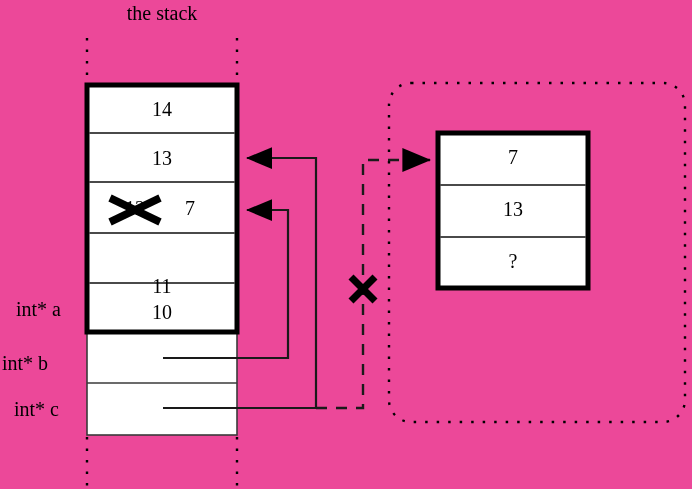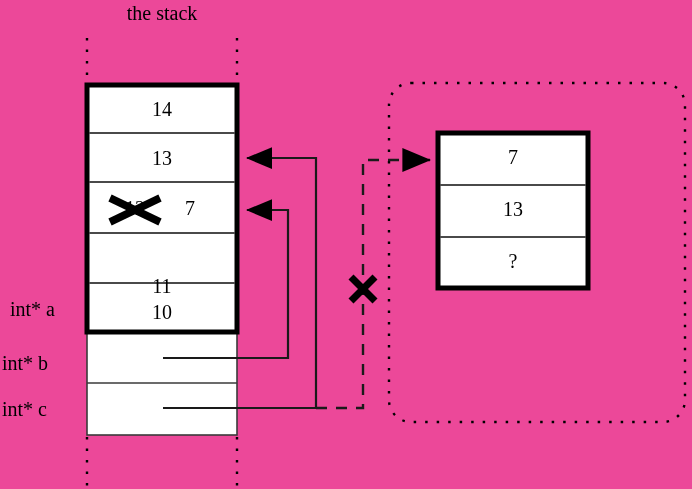--- a/index.html
+++ b/index.html
@@ -132,17 +132,17 @@
   <div class="cell-value" style="left:170px; top:197px; width:40px;">7</div>
 
   <div class="cell-value" style="left:87px; top:247px; width:150px;margin-top:28px;">11</div>
 
   <div class="cell-value" style="left:87px; top:301px; width:150px;">10</div>
 
   <div class="cell-value" style="left:438px; top:146px; width:150px;">7</div>
   <div class="cell-value" style="left:438px; top:198px; width:150px;">13</div>
   <div class="cell-value" style="left:438px; top:250px; width:150px;">?</div>
 
-  <div class="var-label" style="left:10px; top:298px;">int* a</div>
+  <div class="var-label" style="left:16px; top:298px;">int* a</div>
   <div class="var-label" style="left:2px; top:352px;">int* b</div>
-  <div class="var-label" style="left:2px; top:398px;">int* c</div>
+  <div class="var-label" style="left:14px; top:398px;">int* c</div>
 
 </div>
 
 </body></html>

